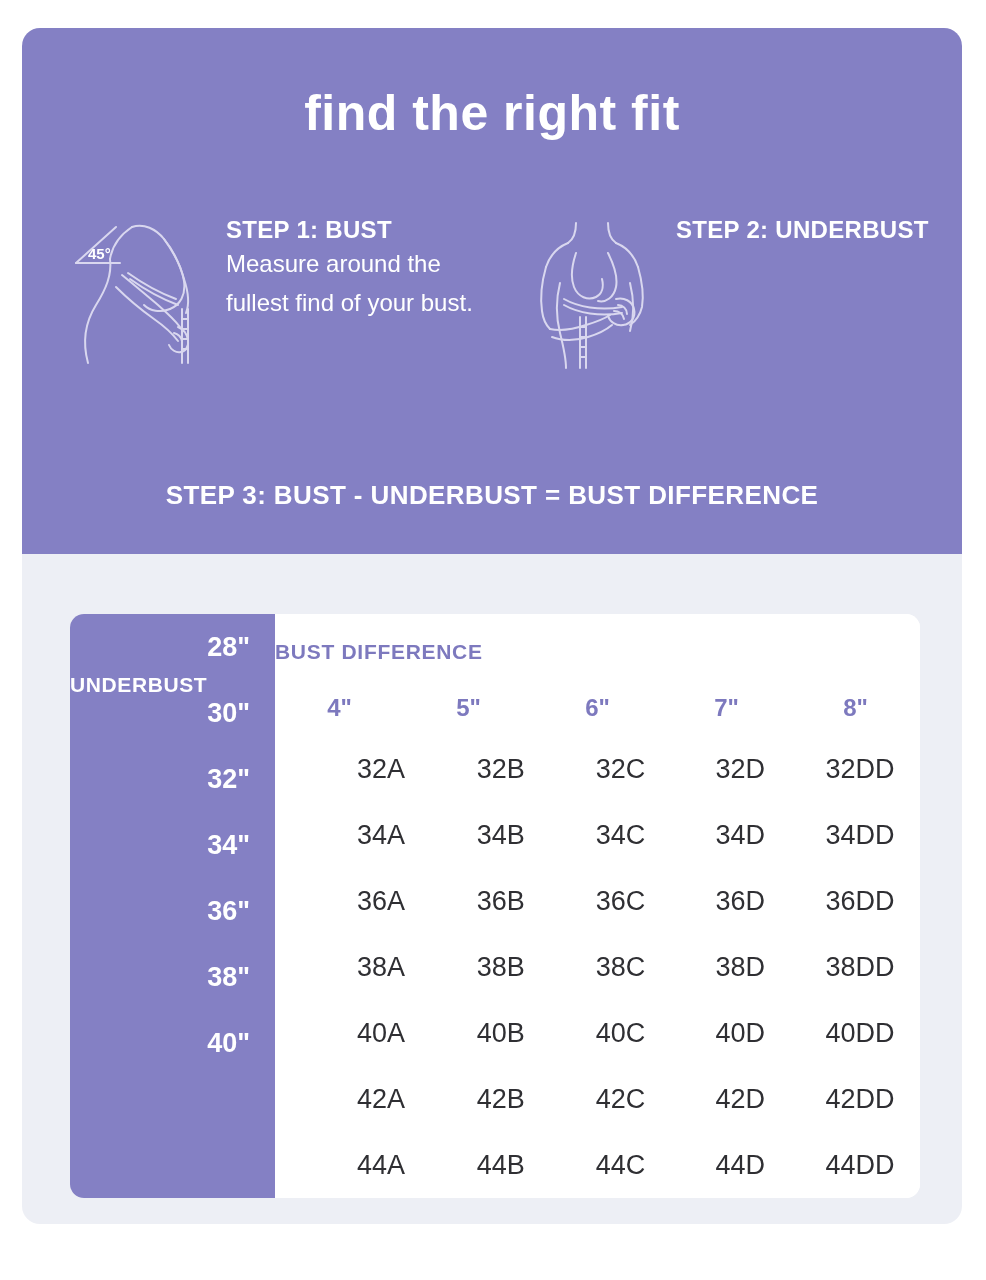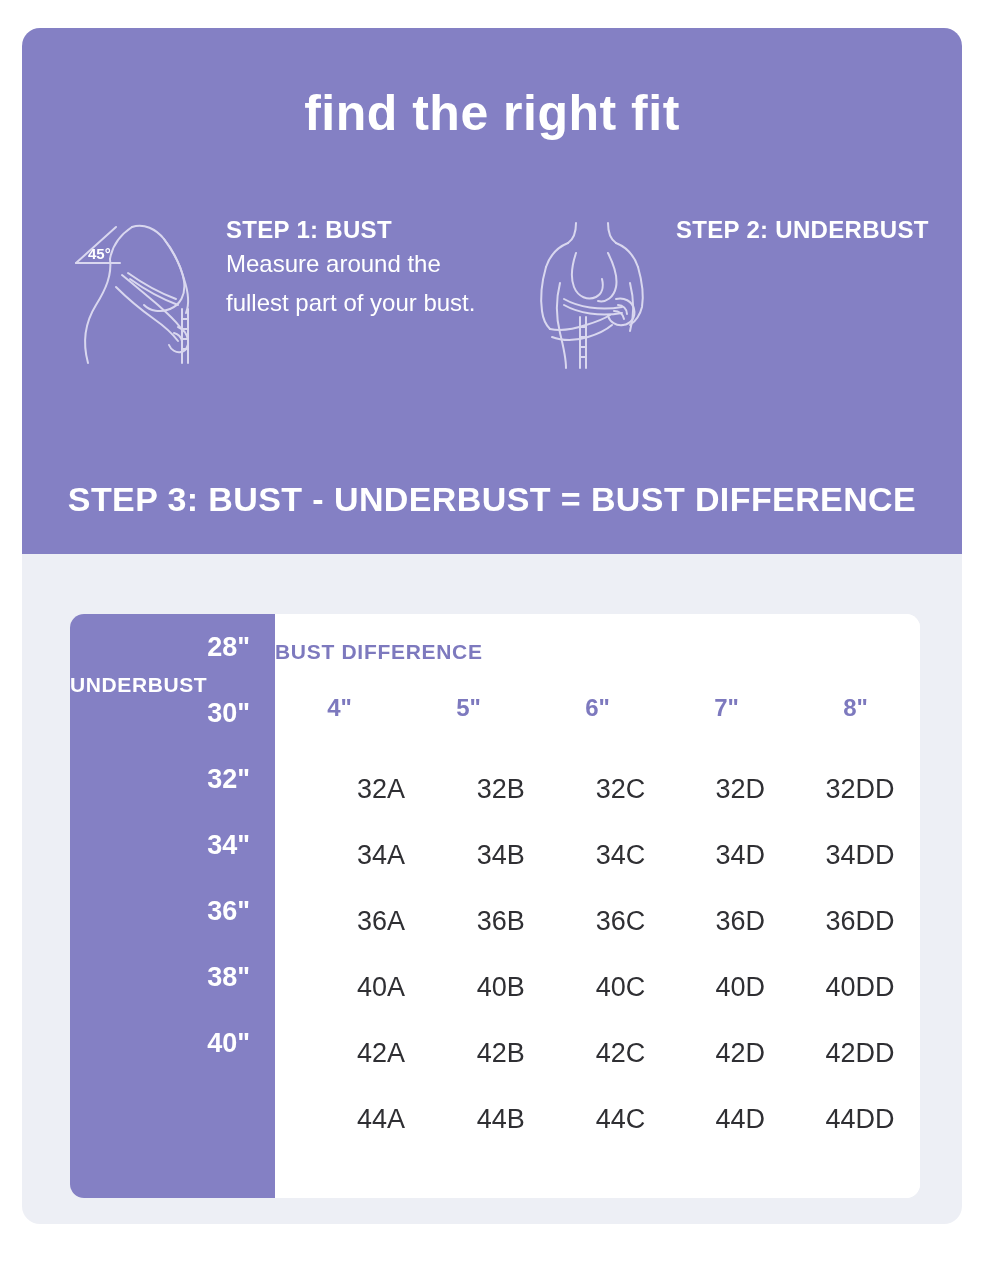--- a/index.html
+++ b/index.html
@@ -87,21 +87,21 @@
     line-height: 1.62;
   }
 
   .step3 {
     position: absolute;
     left: 0;
     top: 452px;
     width: 100%;
     text-align: center;
     color: #ffffff;
-    font-size: 34px;
+    font-size: 26px;
     font-weight: 700;
     letter-spacing: 0.4px;
   }
 
   
   .lower {
     position: absolute;
     left: 22px;
     top: 554px;
     width: 940px;
@@ -248,21 +248,21 @@
             <path d="M60 66 C74 76 92 86 108 92"></path>
 
             <path d="M112 96 L112 150"></path>
             <path d="M118 96 L118 150"></path>
             <path d="M112 106 L118 106 M112 116 L118 116 M112 126 L118 126 M112 136 L118 136"></path>
           </g>
         </svg>
       </div>
       <div class="step-text">
         <div class="step-heading">STEP 1: BUST</div>
-        <div class="step-body">Measure around the fullest part of your bust.</div>
+        <div class="step-body">Measure around the fullest find of your bust.</div>
       </div>
     </div>
 
     <div class="step-block s2">
       <div class="step-figure narrow">
         <svg width="130" height="160" viewBox="0 0 130 160">
           <g fill="none" stroke="#d9d7ef" stroke-width="2" stroke-linecap="round" stroke-linejoin="round">
 
             <path d="M46 10 C46 20 44 26 38 30"></path>
             <path d="M78 10 C78 20 80 26 86 30"></path>
@@ -348,20 +348,27 @@
             <div class="data-cell">34DD</div>
           </div>
           <div class="data-row">
             <div class="data-cell">36A</div>
             <div class="data-cell">36B</div>
             <div class="data-cell">36C</div>
             <div class="data-cell">36D</div>
             <div class="data-cell">36DD</div>
           </div>
           <div class="data-row">
+            <div class="data-cell">38A</div>
+            <div class="data-cell">38B</div>
+            <div class="data-cell">38C</div>
+            <div class="data-cell">38D</div>
+            <div class="data-cell">38DD</div>
+          </div>
+          <div class="data-row">
             <div class="data-cell">40A</div>
             <div class="data-cell">40B</div>
             <div class="data-cell">40C</div>
             <div class="data-cell">40D</div>
             <div class="data-cell">40DD</div>
           </div>
           <div class="data-row">
             <div class="data-cell">42A</div>
             <div class="data-cell">42B</div>
             <div class="data-cell">42C</div>

